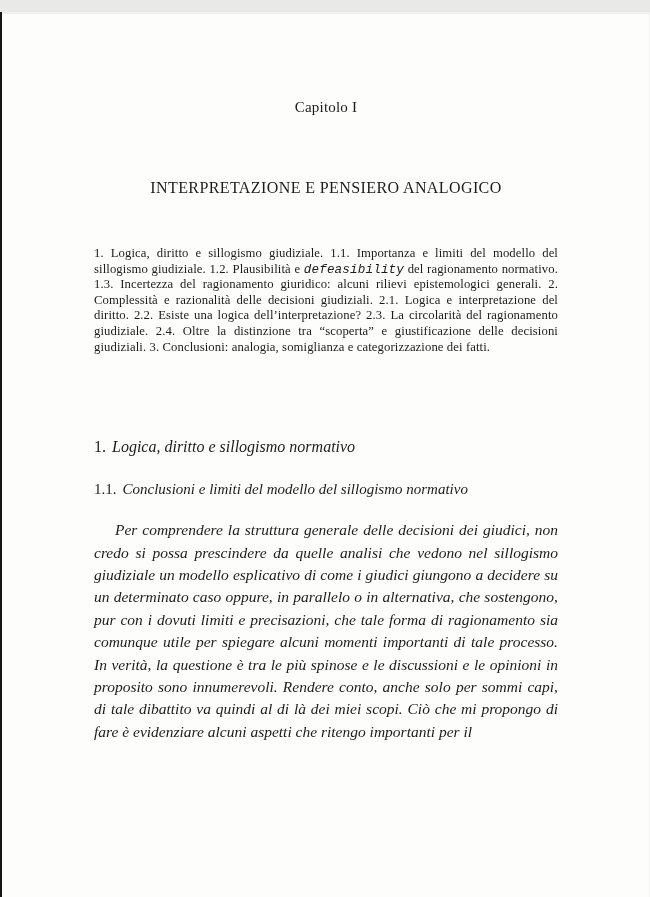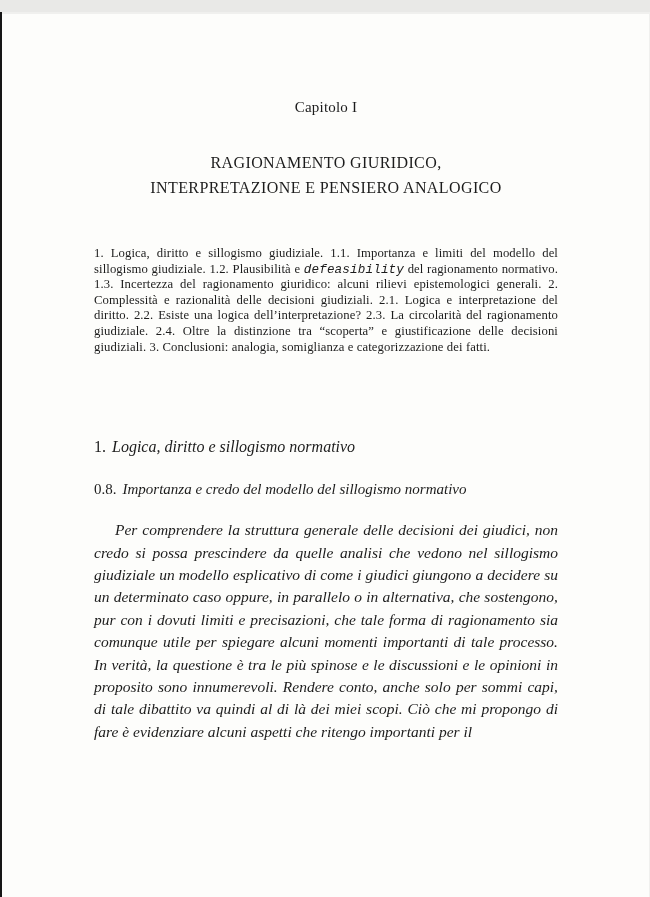--- a/index.html
+++ b/index.html
@@ -85,30 +85,30 @@
 </style>
 </head>
 <body>
 
 <div class="scan-page">
   <div class="text-block">
 
     <div class="chapter-label">Capitolo I</div>
 
     <h1 class="chapter-title">
-      <span>RAGIONAMENTO GIURIDICO,</span><br>
+      <br>
       <span>INTERPRETAZIONE E PENSIERO ANALOGICO</span>
     </h1>
 
     <p class="summary"><span>1. Logica, diritto e sillogismo giudiziale. 1.1. Importanza e limiti del modello del sillogismo giudiziale. 1.2. Plausibilità e </span><em>defeasibility</em><span> del ragionamento normativo. 1.3. Incertezza del ragionamento giuridico: alcuni rilievi epistemologici generali. 2. Complessità e razionalità delle decisioni giudiziali. 2.1. Logica e interpretazione del diritto. 2.2. Esiste una logica dell’interpretazione? 2.3. La circolarità del ragionamento giudiziale. 2.4. Oltre la distinzione tra “scoperta” e giustificazione delle decisioni giudiziali. 3. Conclusioni: analogia, somiglianza e categorizzazione dei fatti.</span></p>
 
     <h2 class="section-heading">
       <span class="heading-number">1.</span><em class="heading-title">Logica, diritto e sillogismo normativo</em>
     </h2>
 
     <h3 class="subsection-heading">
-      <span class="heading-number">0.8.</span><em class="heading-title">Importanza e credo del modello del sillogismo normativo</em>
+      <span class="heading-number">1.1.</span><em class="heading-title">Conclusioni e limiti del modello del sillogismo normativo</em>
     </h3>
 
     <p class="body-paragraph">Per comprendere la struttura generale delle decisioni dei giudici, non credo si possa prescindere da quelle analisi che vedono nel sillogismo giudiziale un modello esplicativo di come i giudici giungono a decidere su un determinato caso oppure, in parallelo o in alternativa, che sostengono, pur con i dovuti limiti e precisazioni, che tale forma di ragionamento sia comunque utile per spiegare alcuni momenti importanti di tale processo. In verità, la questione è tra le più spinose e le discussioni e le opinioni in proposito sono innumerevoli. Rendere conto, anche solo per sommi capi, di tale dibattito va quindi al di là dei miei scopi. Ciò che mi propongo di fare è evidenziare alcuni aspetti che ritengo importanti per il</p>
 
   </div>
 </div>
 
 </body></html>

